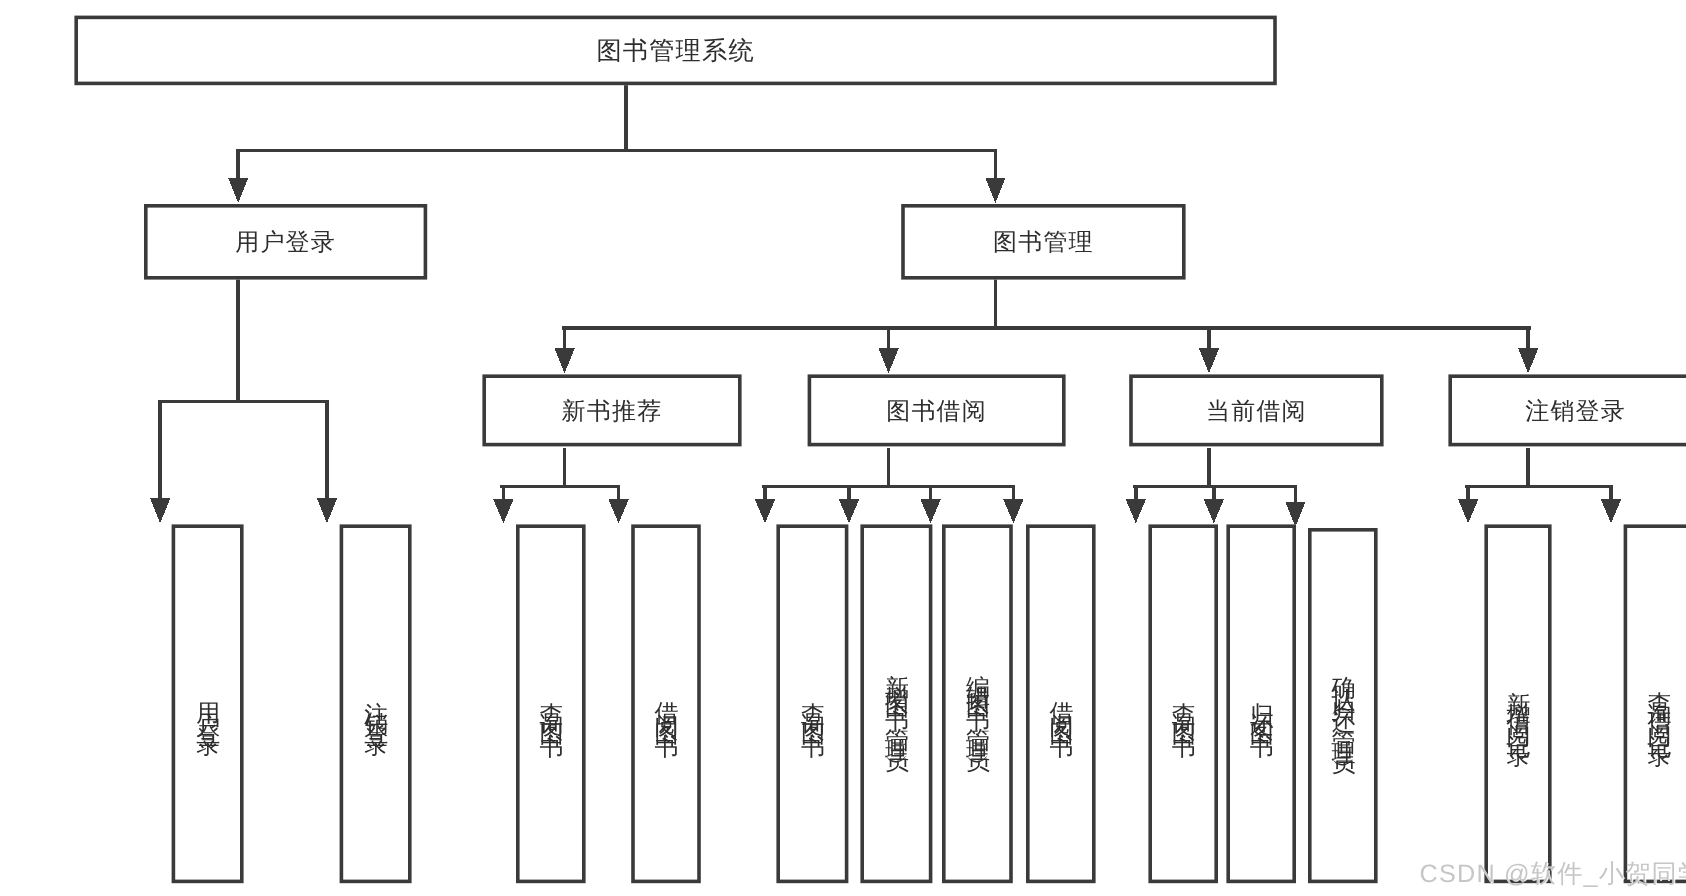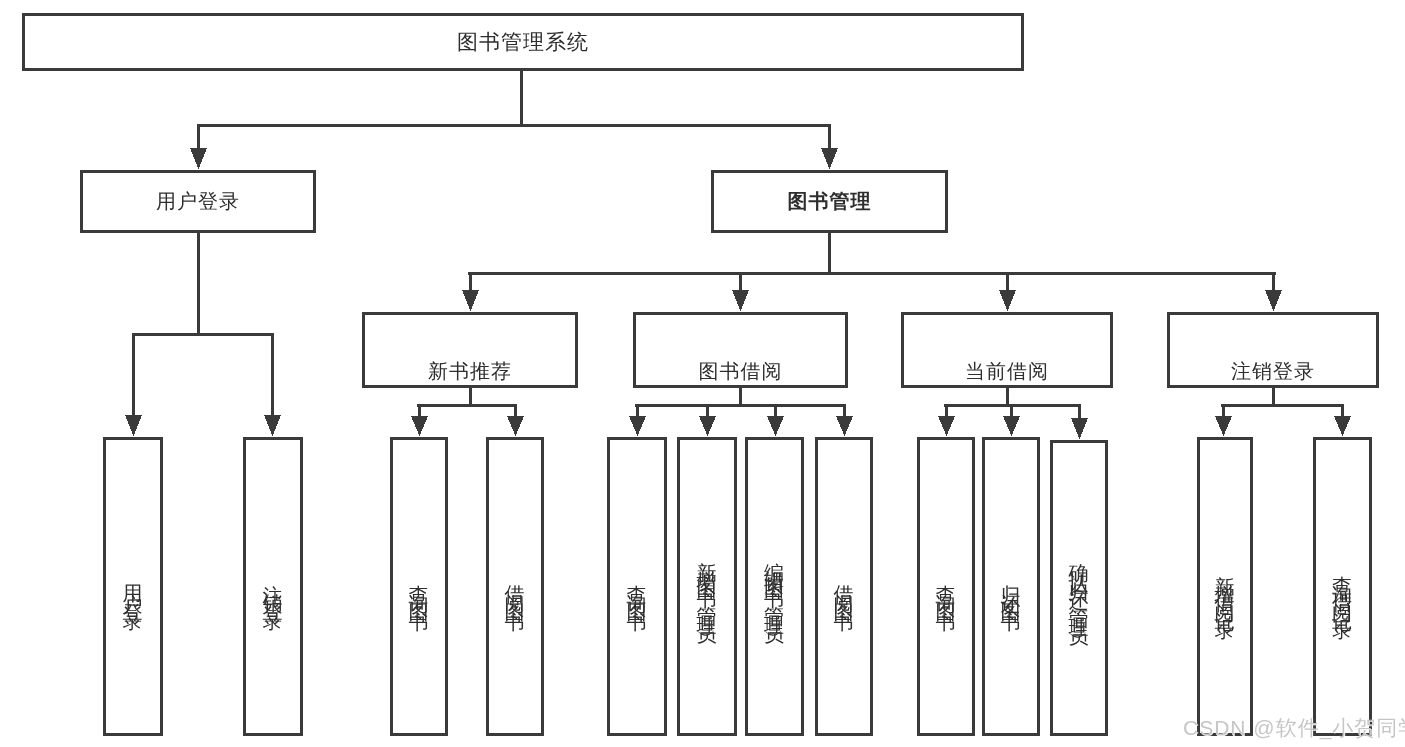--- a/index.html
+++ b/index.html
@@ -38,23 +38,24 @@
     box-sizing:border-box;
     background:var(--background,#fff);
     border:3px solid var(--line,#3a3a3a);
     display:flex;
     align-items:center;
     justify-content:center;
     color:var(--text,#2e2e2e);
     font-size:20px;
     letter-spacing:1px;
     white-space:nowrap;
+    margin-left:40px;
   }
   .box.h{height:63px;top:170px;}
-  .box.h3{height:76px;top:312px;align-items:flex-end;}
+  .box.h3{height:60px;top:312px;}
   .root{
     left:22px;top:13px;width:1002px;height:58px;
     font-size:21px;
   }
   .leaf{
     top:437px;
     height:299px;
   }
   .leaf span{
     writing-mode:vertical-rl;
@@ -142,21 +143,21 @@
     <polygon points="1334,416 1351,416 1342.5,436"></polygon>
   </svg>
 
   <div class="box root">
     <span>图书管理系统</span>
   </div>
 
   <div class="box h" style="left:80px;width:236px;">
     <span>用户登录</span>
   </div>
-  <div class="box h" style="left:711px;width:237px;font-weight:bold;">
+  <div class="box h" style="left:711px;width:237px;">
     <span>图书管理</span>
   </div>
 
   <div class="box h3" style="left:362px;width:216px;">
     <span>新书推荐</span>
   </div>
   <div class="box h3" style="left:633px;width:215px;font-family:Liberation Serif, serif;">
     <span>图书借阅</span>
   </div>
   <div class="box h3" style="left:901px;width:212px;">

